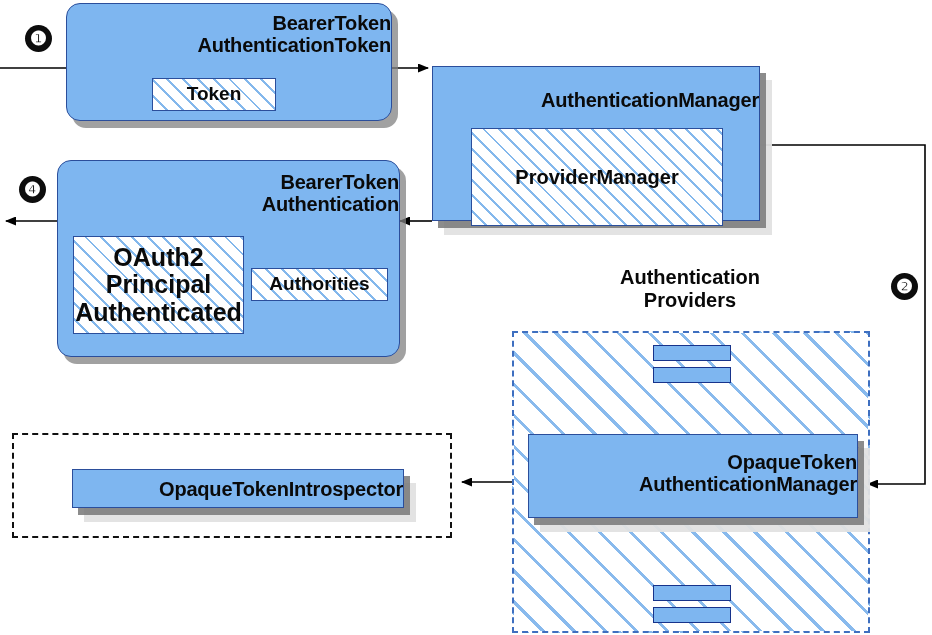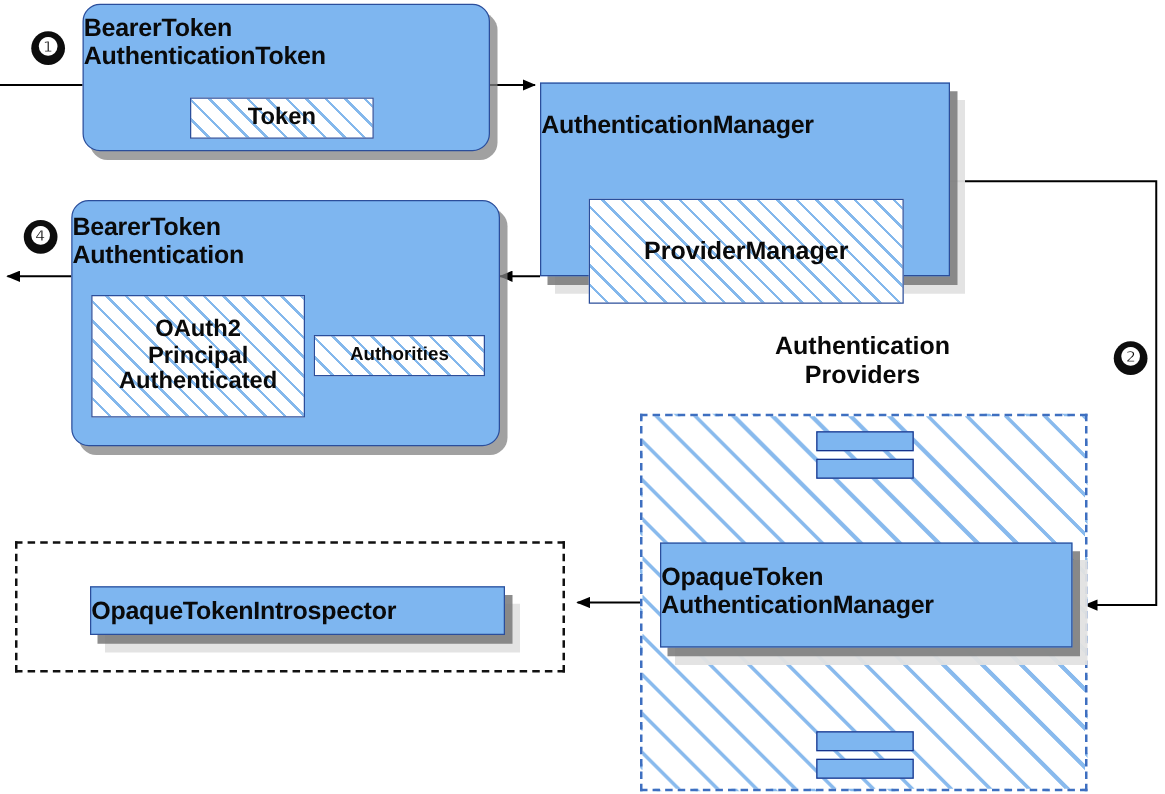--- a/index.html
+++ b/index.html
@@ -18,21 +18,21 @@
     border:1.5px solid #2B4E9B;
     border-radius:14px;
     box-shadow:6px 7px 0 rgba(130,130,130,.75);
   }
   .sbox-stack{
     background:#7EB6F0;
     border:1.5px solid #2B4E9B;
     box-shadow:6px 7px 0 rgba(120,120,120,.85), 12px 14px 0 rgba(225,225,225,.95);
   }
   .title{
-    text-align:left;
+    text-align:right;
     font-weight:bold;
     color:#0a0a0a;
     line-height:1.12;
     letter-spacing:-.2px;
   }
 
   
   .hatch{
     background-color:#ffffff;
     background-image:repeating-linear-gradient(45deg,
@@ -131,50 +131,50 @@
   </div>
   <div class="abs step" style="left:28px;top:470px;width:25px;height:25px;font-size:19px;">
     <span>❸</span>
   </div>
 
   <div class="abs rbox" style="left:66px;top:3px;width:326px;height:118px;">
     <div class="title abs" style="left:0;top:8px;width:100%;font-size:20px;">
       <div>BearerToken</div>
       <div>AuthenticationToken</div>
     </div>
-    <div class="abs hatch" style="left:85px;top:74px;width:147px;height:33px;">
+    <div class="abs hatch" style="left:85px;top:74px;width:124px;height:33px;">
       <span class="lbl" style="font-size:19px;">Token</span>
     </div>
   </div>
 
   <div class="abs sbox-stack" style="left:432px;top:66px;width:328px;height:155px;padding-left:44px;">
     <div class="title abs" style="left:0;top:22px;width:100%;font-size:20px;">
       <span>AuthenticationManager</span>
     </div>
-    <div class="abs hatch" style="left:38px;top:61px;width:252px;height:84px;margin-top:31px;">
+    <div class="abs hatch" style="left:38px;top:61px;width:252px;height:98px;">
       <span class="lbl" style="font-size:20px;">ProviderManager</span>
     </div>
   </div>
 
   <div class="abs rbox" style="left:57px;top:160px;width:343px;height:197px;">
     <div class="title abs" style="left:0;top:10px;width:100%;font-size:20px;">
       <div>BearerToken</div>
       <div>Authentication</div>
     </div>
 
     <div class="abs hatch" style="left:15px;top:75px;width:171px;height:98px;">
-      <span class="lbl" style="font-size:19px;">
+      <span class="lbl" style="font-size:25px;">
         <span style="display:block">OAuth2</span>
         <span style="display:block">Principal</span>
         <span style="display:block">Authenticated</span>
       </span>
     </div>
 
     <div class="abs hatch" style="left:193px;top:107px;width:137px;height:33px;">
-      <span class="lbl" style="font-size:15px;text-align:right;">Authorities</span>
+      <span class="lbl" style="font-size:19px;text-align:right;">Authorities</span>
     </div>
   </div>
 
   <div class="abs reglabel" style="left:560px;top:266px;width:260px;font-size:20px;">
     <div>Authentication</div>
     <div>Providers</div>
   </div>
 
   <div class="abs provregion" style="left:512px;top:331px;width:358px;height:302px;"></div>
 

